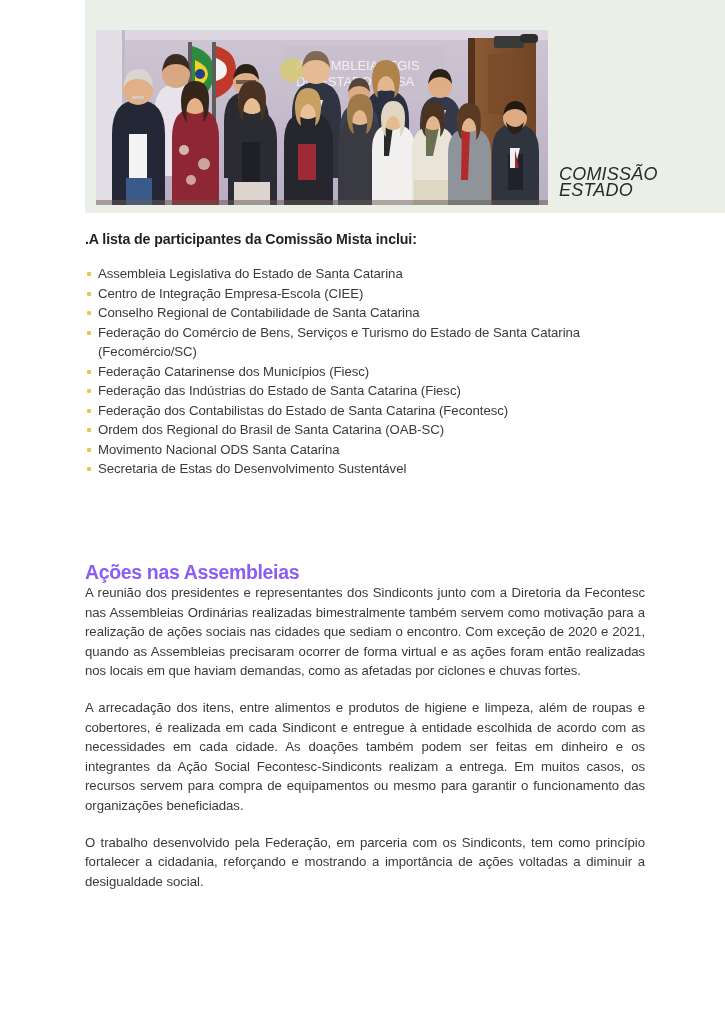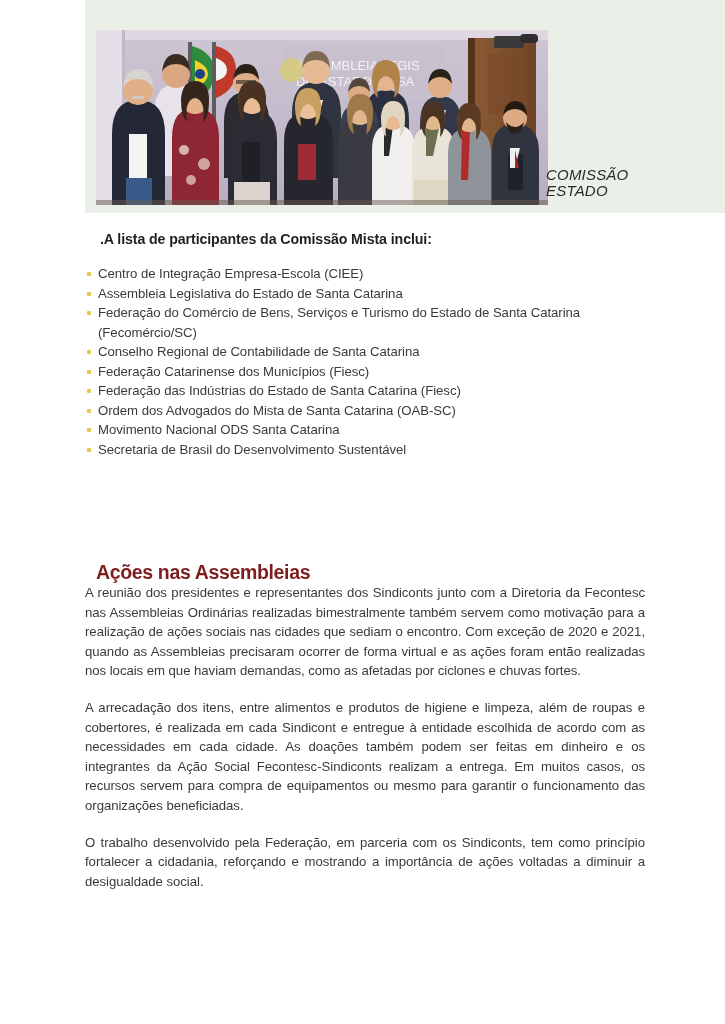--- a/index.html
+++ b/index.html
@@ -32,25 +32,25 @@
     top: 30px;
     width: 452px;
     height: 175px;
     overflow: hidden;
     background: #b9b2bf;
   }
   .hero-photo svg { display: block; width: 100%; height: 100%; }
 
   .hero-caption {
     position: absolute;
-    left: 461px;
+    left: 474px;
     top: 167px;
     width: 160px;
     font-style: italic;
-    font-size: 15px;
+    font-size: 18px;
     line-height: 15.5px;
     letter-spacing: 0.2px;
     color: #2a2a2a;
   }
   .hero-caption span { display: block; }
 
   
   .content {
     position: absolute;
     left: 85px;
@@ -60,21 +60,20 @@
 
   .list-intro {
     position: absolute;
     left: 0;
     top: 231px;
     width: 560px;
     font-size: 14.2px;
     font-weight: bold;
     letter-spacing: -0.1px;
     color: #231f20;
-    margin-left: 15px;
   }
 
   .participant-list {
     position: absolute;
     left: 0;
     top: 264px;
     width: 570px;
     list-style: none;
     margin: 0;
     padding: 0;
@@ -98,22 +97,21 @@
     border-radius: 1px;
   }
 
   .section-heading {
     position: absolute;
     left: 0;
     top: 545px;
     font-size: 19.5px;
     font-weight: bold;
     letter-spacing: -0.35px;
-    color: #7f1d1d;
-    margin-left: 11px;
+    color: #8b5cf6;
   }
 
   .body-copy {
     position: absolute;
     left: 0;
     top: 583px;
     width: 560px;
   }
   .body-copy p {
     margin: 0 0 17px 0;
@@ -314,29 +312,30 @@
     <span>COMISSÃO</span>
     <span>ESTADO</span>
   </div>
 </div>
 
 <div class="content">
 
   <div class="list-intro">.A lista de participantes da Comissão Mista inclui:</div>
 
   <ul class="participant-list">
+    <li>Assembleia Legislativa do Estado de Santa Catarina</li>
     <li>Centro de Integração Empresa-Escola (CIEE)</li>
-    <li>Assembleia Legislativa do Estado de Santa Catarina</li>
+    <li>Conselho Regional de Contabilidade de Santa Catarina</li>
     <li>Federação do Comércio de Bens, Serviços e Turismo do Estado de Santa Catarina (Fecomércio/SC)</li>
-    <li>Conselho Regional de Contabilidade de Santa Catarina</li>
     <li>Federação Catarinense dos Municípios (Fiesc)</li>
     <li>Federação das Indústrias do Estado de Santa Catarina (Fiesc)</li>
-    <li>Ordem dos Advogados do Mista de Santa Catarina (OAB-SC)</li>
+    <li>Federação dos Contabilistas do Estado de Santa Catarina (Fecontesc)</li>
+    <li>Ordem dos Regional do Brasil de Santa Catarina (OAB-SC)</li>
     <li>Movimento Nacional ODS Santa Catarina</li>
-    <li>Secretaria de Brasil do Desenvolvimento Sustentável</li>
+    <li>Secretaria de Estas do Desenvolvimento Sustentável</li>
   </ul>
 
   <h2 class="section-heading">Ações nas Assembleias</h2>
 
   <div class="body-copy">
     <p>A reunião dos presidentes e representantes dos Sindiconts junto com a Diretoria da Fecontesc nas Assembleias Ordinárias realizadas bimestralmente também servem como motivação para a realização de ações sociais nas cidades que sediam o encontro. Com exceção de 2020 e 2021, quando as Assembleias precisaram ocorrer de forma virtual e as ações foram então realizadas nos locais em que haviam demandas, como as afetadas por ciclones e chuvas fortes.</p>
     <p>A arrecadação dos itens, entre alimentos e produtos de higiene e limpeza, além de roupas e cobertores, é realizada em cada Sindicont e entregue à entidade escolhida de acordo com as necessidades em cada cidade.  As doações também podem ser feitas em dinheiro e os integrantes da Ação Social Fecontesc-Sindiconts realizam a entrega. Em muitos casos, os recursos servem para compra de equipamentos ou mesmo para garantir o funcionamento das organizações beneficiadas.</p>
     <p>O trabalho desenvolvido pela Federação, em parceria com os Sindiconts, tem como princípio fortalecer a cidadania, reforçando e mostrando a importância de ações voltadas a diminuir a desigualdade social.</p>
   </div>
 </div>

